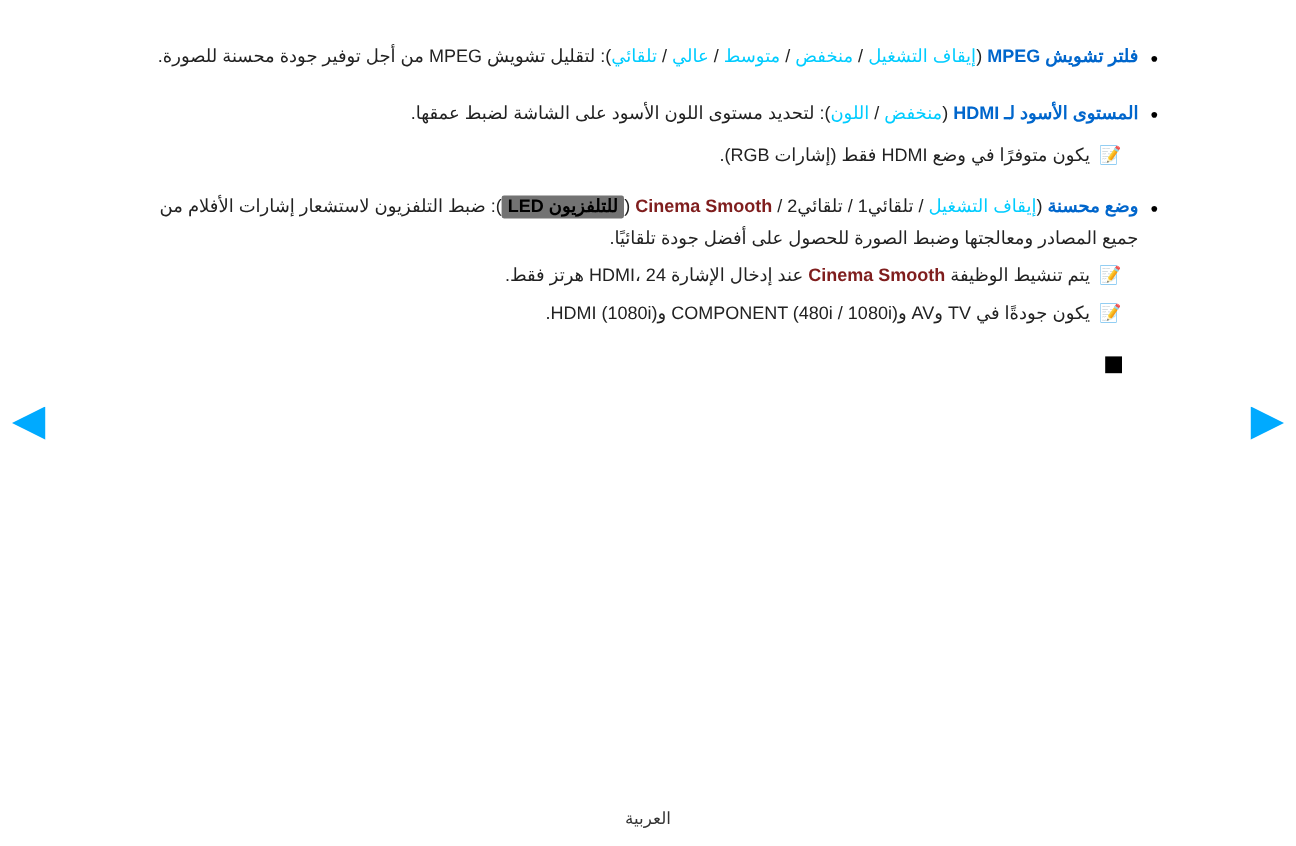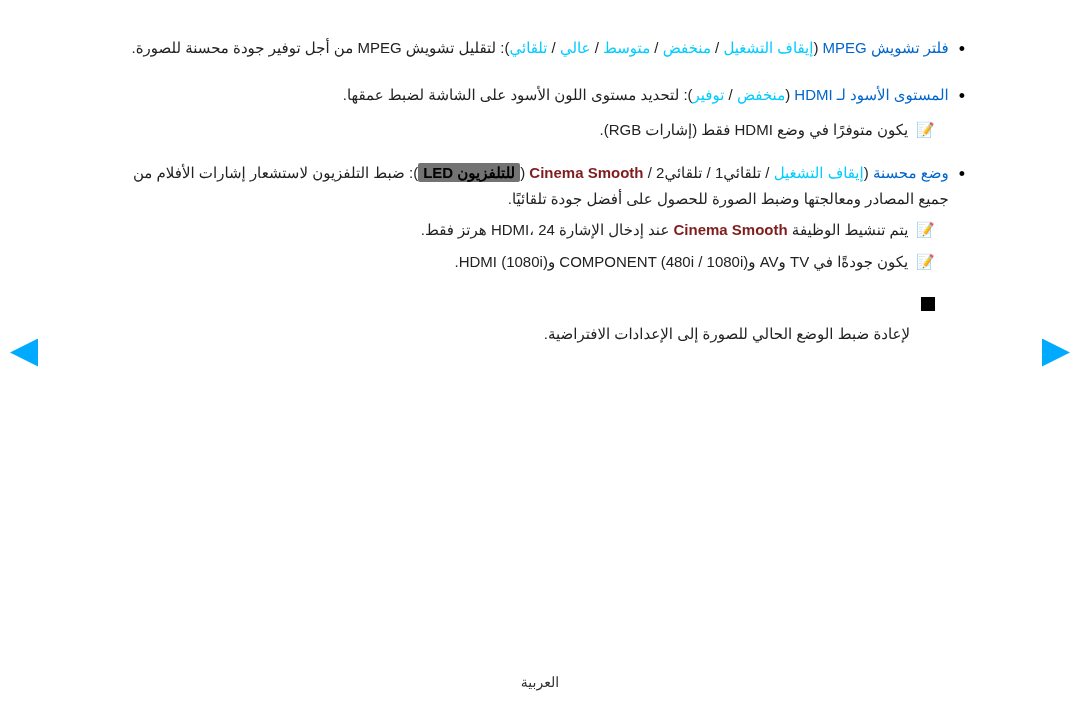--- a/index.html
+++ b/index.html
@@ -107,21 +107,21 @@
       font-weight: normal;
     }
 
     .cyan-bold {
       color: #7f1d1d;
       font-weight: bold;
     }
 
     .blue-bold {
       color: #0066cc;
-      font-weight: normal;
+      font-weight: bold;
     }
 
     .highlight-cyan-bg {
       background-color: #737373;
       color: #000;
       padding: 1px 5px;
       border-radius: 2px;
       font-weight: bold;
     }
 
@@ -190,21 +190,21 @@
           <span> (</span><span class="cyan-link">إيقاف التشغيل</span><span> / </span><span class="cyan-link">منخفض</span><span> / </span><span class="cyan-link">متوسط</span><span> / </span><span class="cyan-link">عالي</span><span> / </span><span class="cyan-link">تلقائي</span><span>): لتقليل تشويش MPEG من أجل توفير جودة محسنة للصورة.</span>
         </span>
       </div>
     </div>
 
     <div class="bullet-section">
       <div class="bullet-row">
         <span class="bullet-dot">•</span>
         <span class="bullet-text">
           <span class="blue-bold">المستوى الأسود لـ HDMI</span>
-          <span> (</span><span class="cyan-link">منخفض</span><span> / </span><span class="cyan-link">توفير</span><span>): لتحديد مستوى اللون الأسود على الشاشة لضبط عمقها.</span>
+          <span> (</span><span class="cyan-link">منخفض</span><span> / </span><span class="cyan-link">اللون</span><span>): لتحديد مستوى اللون الأسود على الشاشة لضبط عمقها.</span>
         </span>
       </div>
 
       <div class="note-row">
         <span class="note-icon">📝</span>
         <span class="note-text">يكون متوفرًا في وضع HDMI فقط (إشارات RGB).</span>
       </div>
     </div>
 
     <div class="bullet-section">
@@ -226,19 +226,18 @@
       <div class="note-row">
         <span class="note-icon">📝</span>
         <span class="note-text">يكون جودةًا في TV وAV وCOMPONENT (480i / 1080i) وHDMI (1080i).</span>
       </div>
     </div>
 
     <div class="black-square-section">
       <div class="black-square"></div>
     </div>
 
-    <div class="sub-text">لإعادة ضبط الوضع الحالي للصورة إلى الإعدادات الافتراضية.</div>
 
   </div>
 
   <div class="footer-text">العربية</div>
 
 </div>
 
 </body></html>

